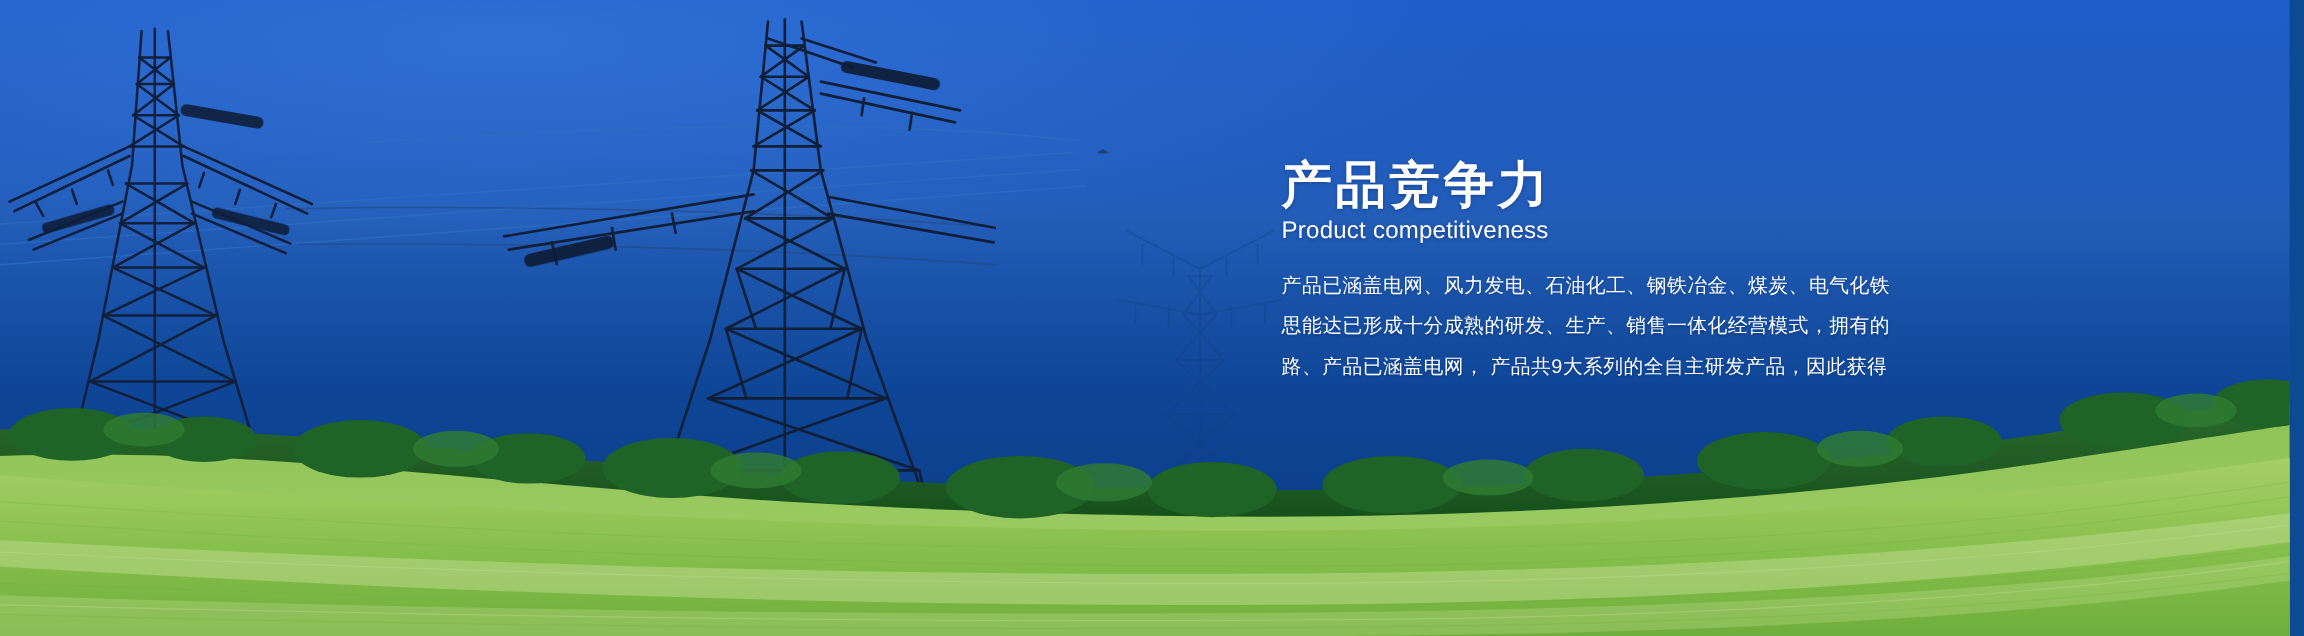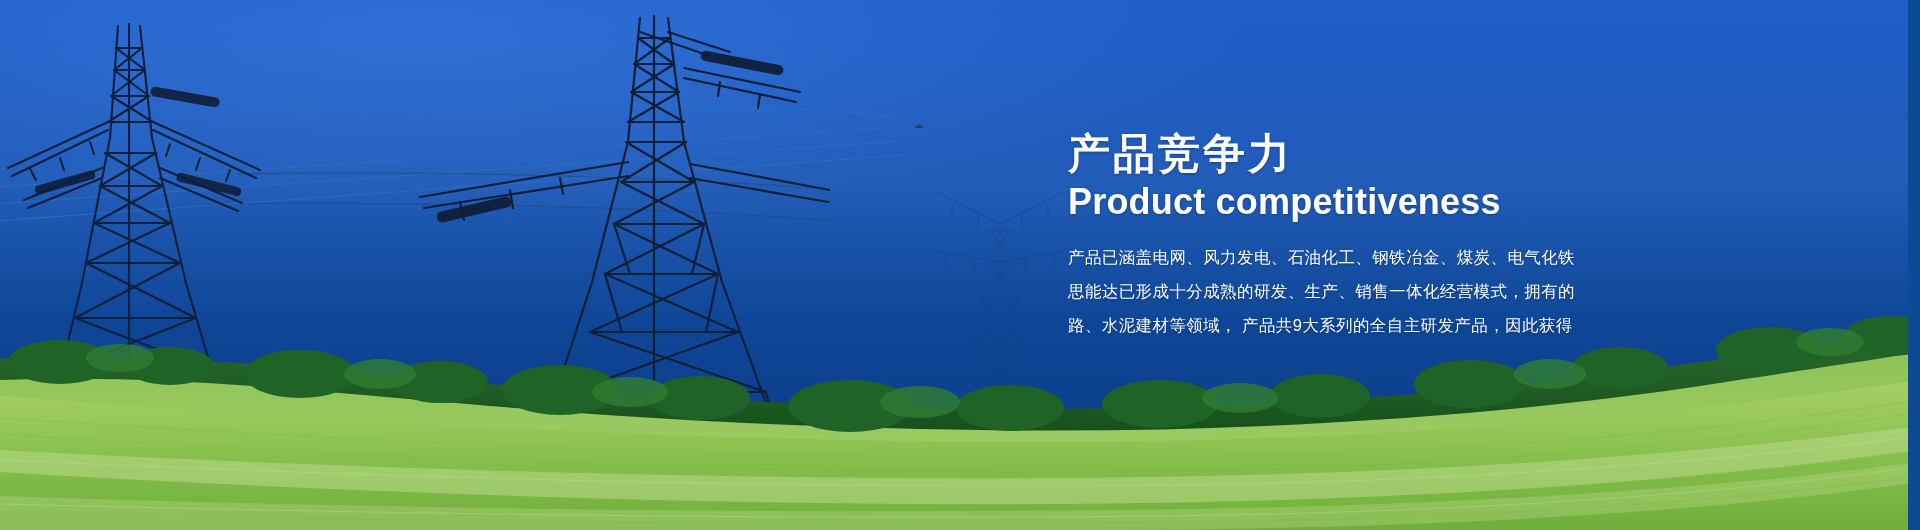--- a/index.html
+++ b/index.html
@@ -52,22 +52,22 @@
     color:#ffffff;
   }
   .copy .title-cn{
     font-size:42px;
     font-weight:700;
     letter-spacing:3px;
     line-height:1.12;
     text-shadow:0 1px 3px rgba(0,20,60,.35);
   }
   .copy .title-en{
-    font-size:36px;
-    font-weight:700;
+    font-size:20px;
+    font-weight:400;
     letter-spacing:.2px;
     margin-top:4px;
     line-height:1.18;
     text-shadow:0 1px 3px rgba(0,20,60,.35);
   }
   .copy .body{
     margin-top:16px;
     font-size:16.5px;
     line-height:34px;
     letter-spacing:.4px;
@@ -251,17 +251,17 @@
       <path d="M0,204 C400,214 800,220 1160,216 C1500,212 1760,190 1920,166"></path>
     </g>
   </svg>
 
   <div class="copy">
     <div class="title-cn">产品竞争力</div>
     <div class="title-en">Product competitiveness</div>
     <div class="body">
       <p>产品已涵盖电网、风力发电、石油化工、钢铁冶金、煤炭、电气化铁</p>
       <p>思能达已形成十分成熟的研发、生产、销售一体化经营模式，拥有的</p>
-      <p>路、水泥建材等领域， 产品共9大系列的全自主研发产品，因此获得</p>
+      <p>路、产品已涵盖电网， 产品共9大系列的全自主研发产品，因此获得</p>
     </div>
   </div>
 
 </div>
 
 </body></html>

